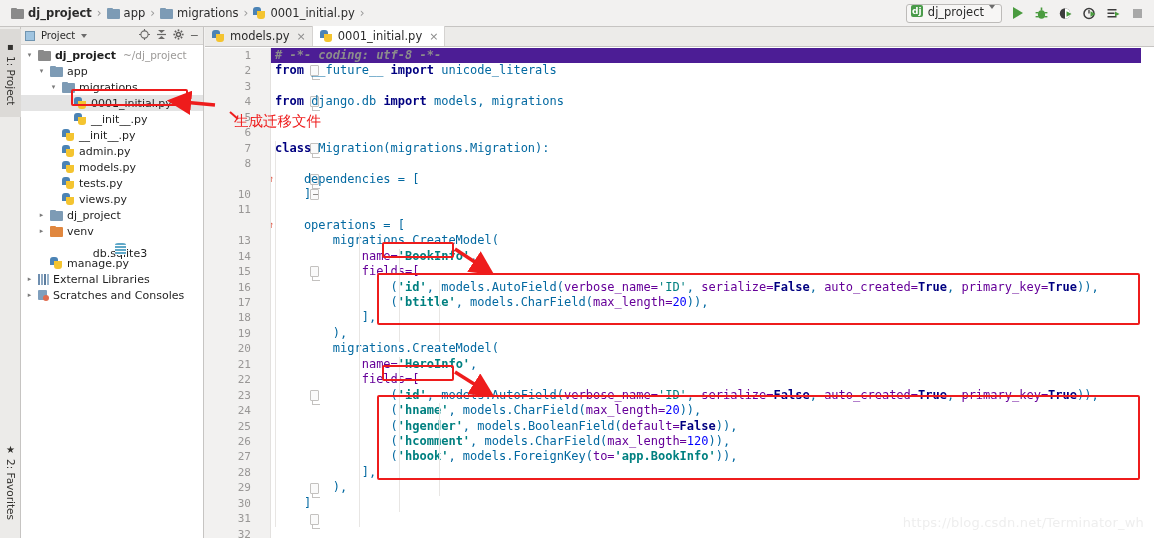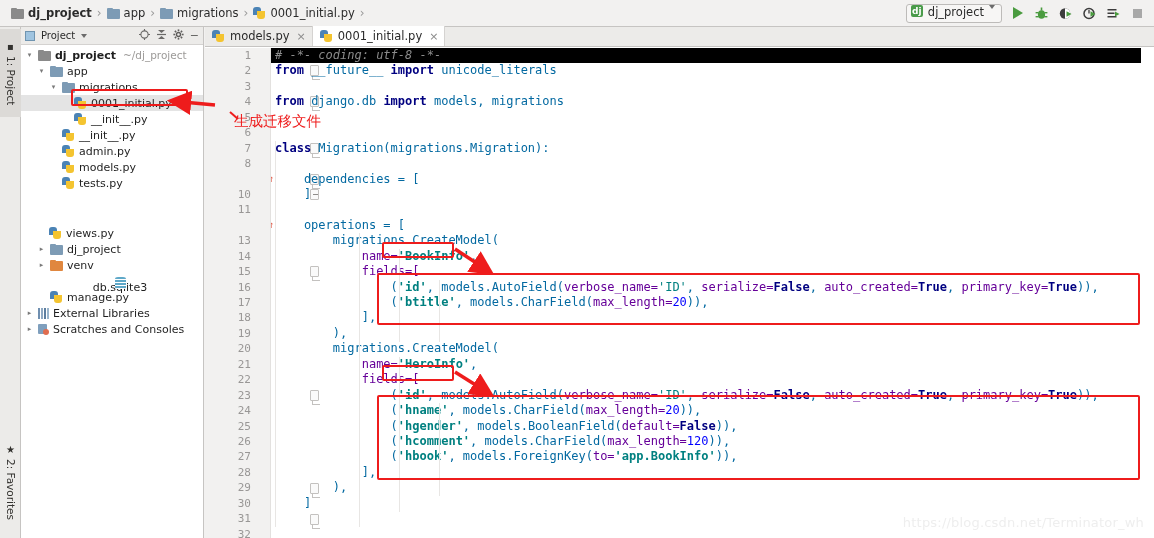--- a/index.html
+++ b/index.html
@@ -170,21 +170,21 @@
   }
   .codearea {
     position: absolute; left: 66px; top: 0; right: 0; height: 490px;
     font-family: "DejaVu Sans Mono", "Liberation Mono", monospace;
     font-size: 12px;
   }
   .cline {
     height: 15.45px; line-height: 15.45px; white-space: pre;
     padding-left: 4px;
   }
-  .cline.cur { background: #000000; }
+  .cline.cur { background: #4c1d95; font-weight: bold; }
   .hl-row-bg {
     position: absolute; left: 0; top: 0; width: 949px; height: 15.45px;
     background: #fffae6;
   }
 
   
   .kw { color: #000080; font-weight: bold; }
   .cm { color: #8c8c8c; font-style: italic; }
   .st { color: #008080; font-weight: bold; }
   .st2 { color: #008080; }
@@ -407,21 +407,21 @@
         <div class="trow" style="padding-left: 28px;">
           <span class="twist"></span>
           <span class="py-ico"></span>
           <span class="tlabel">models.py</span>
         </div>
         <div class="trow" style="padding-left: 28px;">
           <span class="twist"></span>
           <span class="py-ico"></span>
           <span class="tlabel">tests.py</span>
         </div>
-        <div class="trow" style="padding-left: 15px; margin-top: 34px;">
+        <div class="trow" style="padding-left: 28px;">
           <span class="twist"></span>
           <span class="py-ico"></span>
           <span class="tlabel">views.py</span>
         </div>
         <div class="trow" style="padding-left: 16px;">
           <span class="twist">▸</span>
           <span class="folder-ico blue"></span>
           <span class="tlabel">dj_project</span>
         </div>
         <div class="trow" style="padding-left: 16px;">

